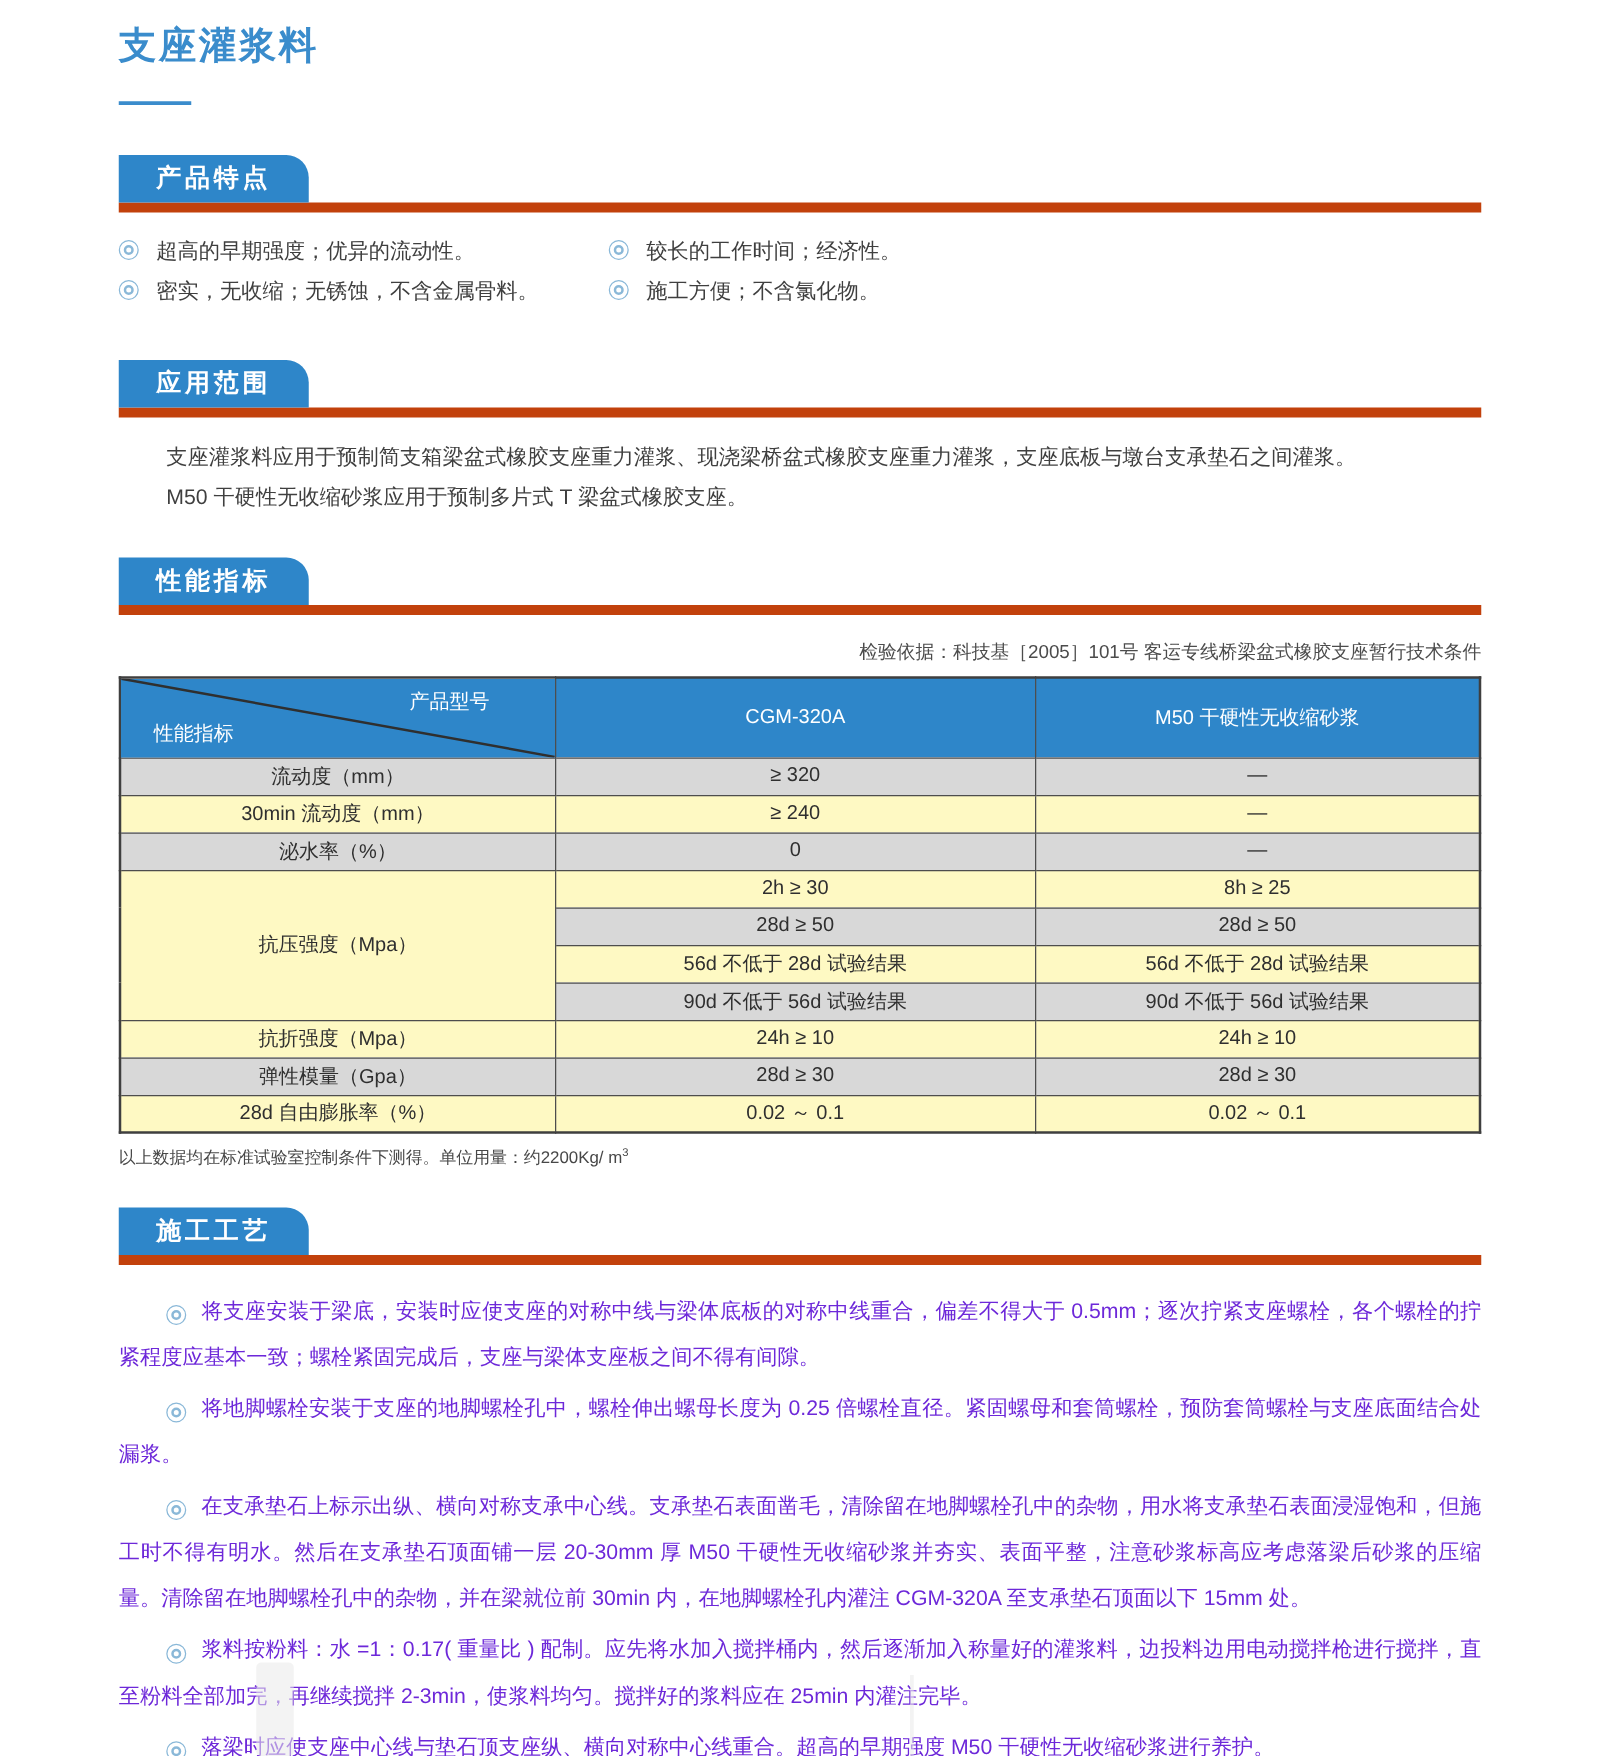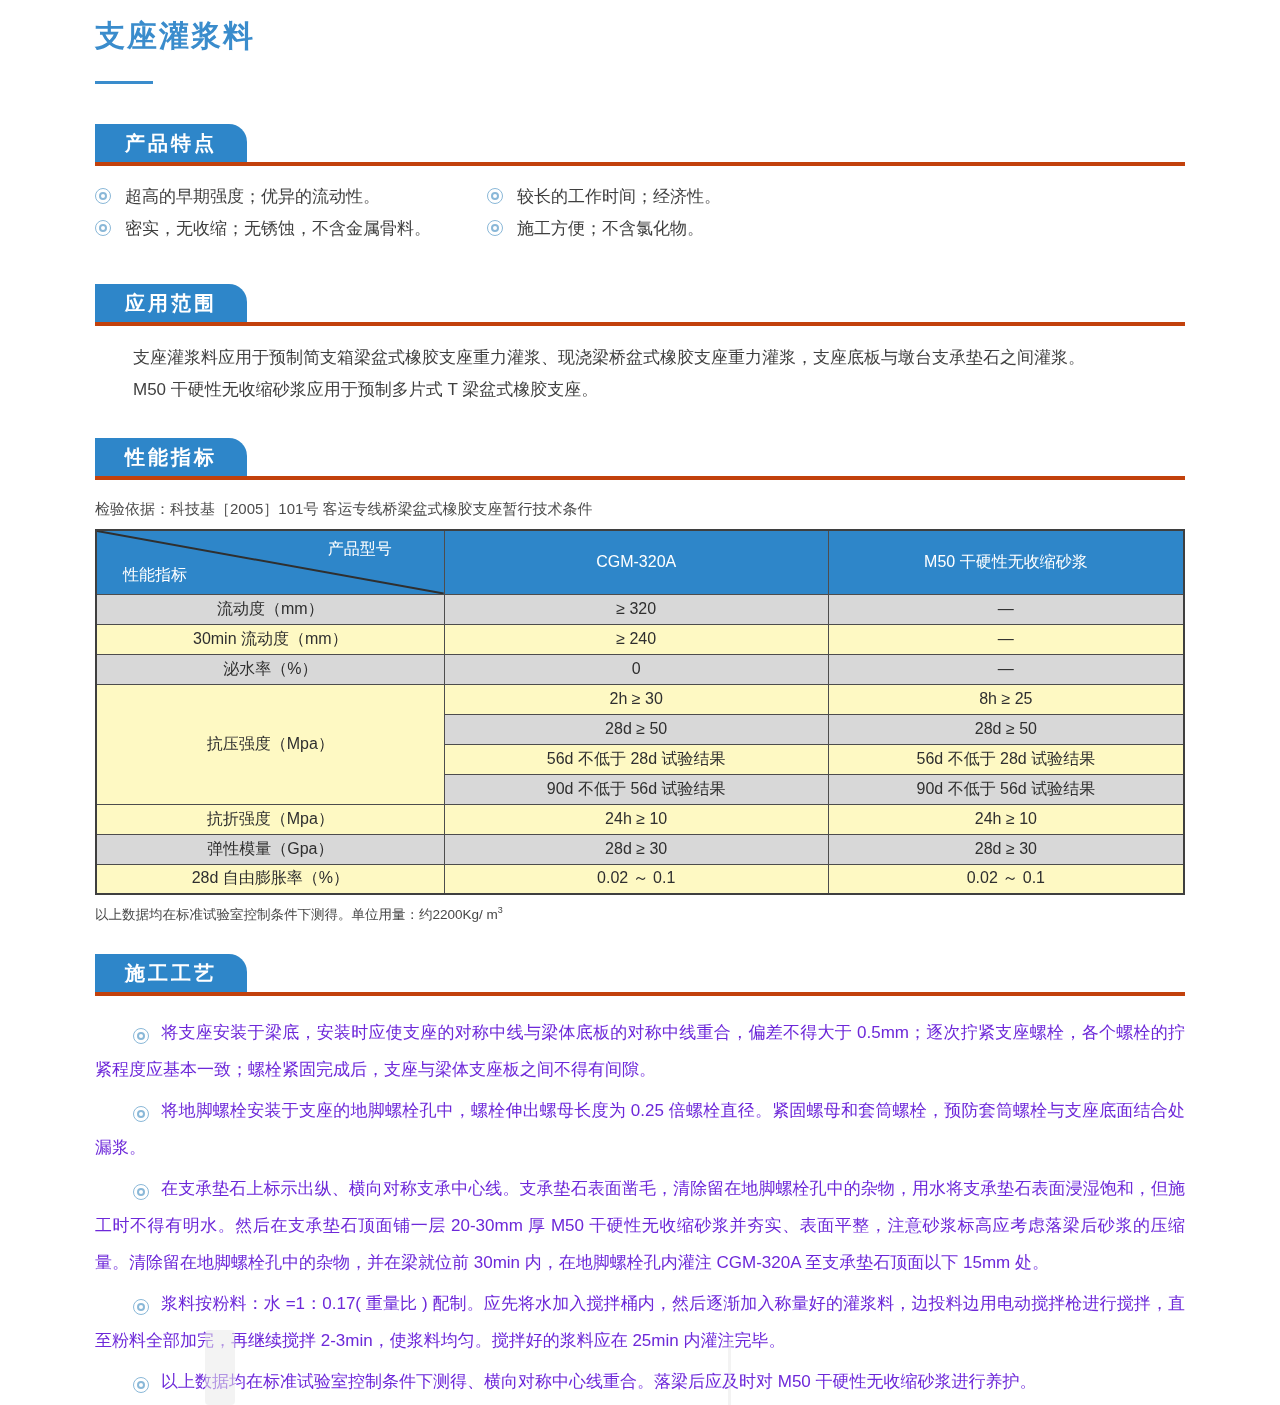--- a/index.html
+++ b/index.html
@@ -9,21 +9,21 @@
     font-family: "Liberation Sans", "DejaVu Sans", sans-serif;
     color: #3f3f3f; position: relative; overflow: hidden;
   }
   .content { width: 1090px; margin-left: 95px; padding-top: 16px; }
 
   
   .page-title { color: #3a8ccc; font-size: 30px; font-weight: bold; letter-spacing: 2px; }
   .title-dash { width: 58px; height: 3px; background: #3a8ccc; margin-top: 24px; }
 
   
-  .section-head { border-bottom: 4px solid #c2410c; margin-top: 40px; }
+  .section-head { border-bottom: 8px solid #c2410c; margin-top: 40px; }
   .section-tab {
     display: inline-block; background: #2e86c9; color: #ffffff;
     font-size: 20px; font-weight: bold; letter-spacing: 3px;
     height: 38px; line-height: 38px; padding: 0 30px;
     border-radius: 0 18px 0 0;
   }
 
   
   .ring {
     display: inline-flex; align-items: center; justify-content: center;
@@ -38,21 +38,21 @@
     display: grid; grid-template-columns: 392px 1fr;
     grid-template-rows: repeat(2, 32px); grid-auto-flow: column;
     align-items: center;
   }
   .feature { display: flex; align-items: center; gap: 14px; font-size: 17px; }
 
   
   .app-text { margin-top: 16px; font-size: 17px; line-height: 32px; padding-left: 38px; }
 
   
-  .basis { margin-top: 20px; text-align: left; font-size: 15px; color: #4c4c4c; }
+  .basis { margin-top: 20px; text-align: right; font-size: 15px; color: #4c4c4c; }
   table.perf {
     width: 100%; margin-top: 10px; border-collapse: collapse;
     font-size: 16px; color: #2f2f2f;
     border: 2px solid #3f3f3f;
     padding-left: 21px;
   }
   table.perf th, table.perf td { border: 1.5px solid #4d4d4d; text-align: center; padding: 2px 6px; }
   table.perf thead th { background: #2e86c9; color: #ffffff; font-weight: normal; height: 64px; font-size: 16px; }
   table.perf td { height: 30px; }
   td.shade-gray, th.shade-gray { background: #d8d8d8; }
@@ -213,20 +213,20 @@
           <span class="ring-in"></span>
         </span><span>将地脚螺栓安装于支座的地脚螺栓孔中，螺栓伸出螺母长度为 0.25 倍螺栓直径。紧固螺母和套筒螺栓，预防套筒螺栓与支座底面结合处漏浆。</span></p>
       <p class="step"><span class="ring">
           <span class="ring-in"></span>
         </span><span>在支承垫石上标示出纵、横向对称支承中心线。支承垫石表面凿毛，清除留在地脚螺栓孔中的杂物，用水将支承垫石表面浸湿饱和，但施工时不得有明水。然后在支承垫石顶面铺一层 20-30mm 厚 M50 干硬性无收缩砂浆并夯实、表面平整，注意砂浆标高应考虑落梁后砂浆的压缩量。清除留在地脚螺栓孔中的杂物，并在梁就位前 30min 内，在地脚螺栓孔内灌注 CGM-320A 至支承垫石顶面以下 15mm 处。</span></p>
       <p class="step"><span class="ring">
           <span class="ring-in"></span>
         </span><span>浆料按粉料：水 =1：0.17( 重量比 ) 配制。应先将水加入搅拌桶内，然后逐渐加入称量好的灌浆料，边投料边用电动搅拌枪进行搅拌，直至粉料全部加完，再继续搅拌 2-3min，使浆料均匀。搅拌好的浆料应在 25min 内灌注完毕。</span></p>
       <p class="step"><span class="ring">
           <span class="ring-in"></span>
-        </span><span>以上数据均在标准试验室控制条件下测得、横向对称中心线重合。落梁后应及时对 M50 干硬性无收缩砂浆进行养护。</span></p>
+        </span><span>落梁时应使支座中心线与垫石顶支座纵、横向对称中心线重合。超高的早期强度 M50 干硬性无收缩砂浆进行养护。</span></p>
       <p class="step"></p>
     </div>
 
 </div>
 
 <div class="artifact a1"></div>
 <div class="artifact a2"></div>
 
 </body></html>

